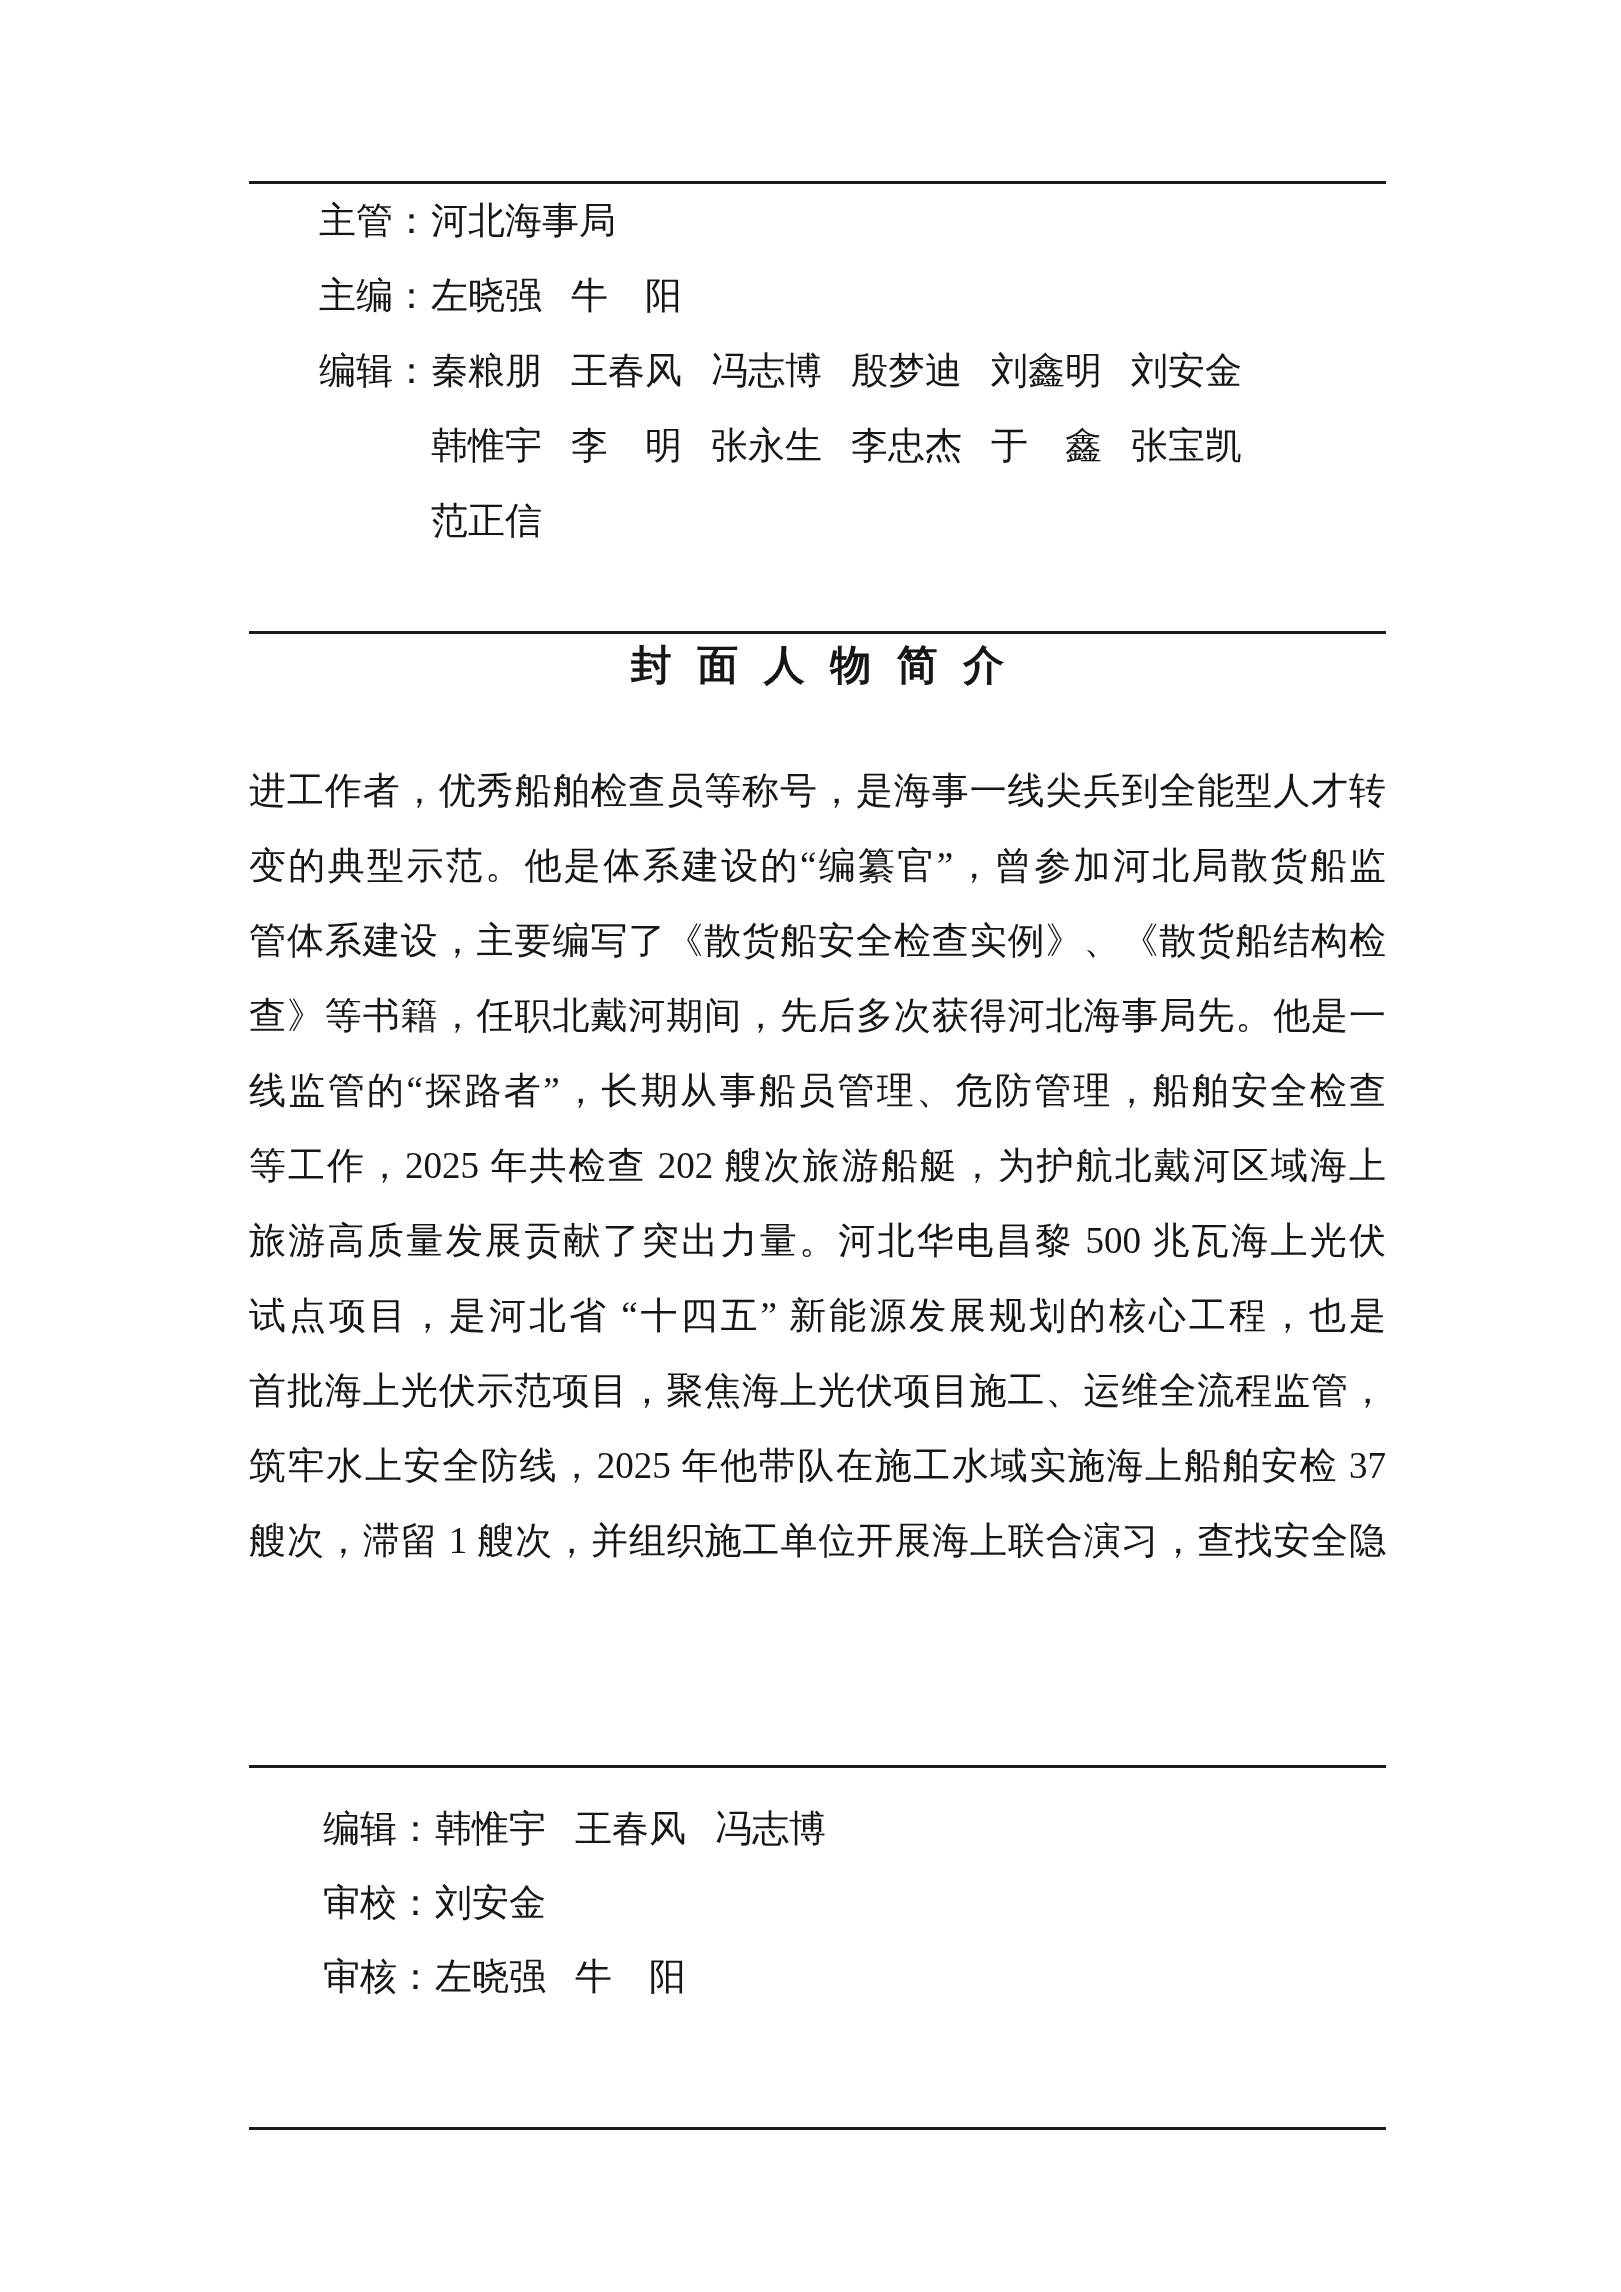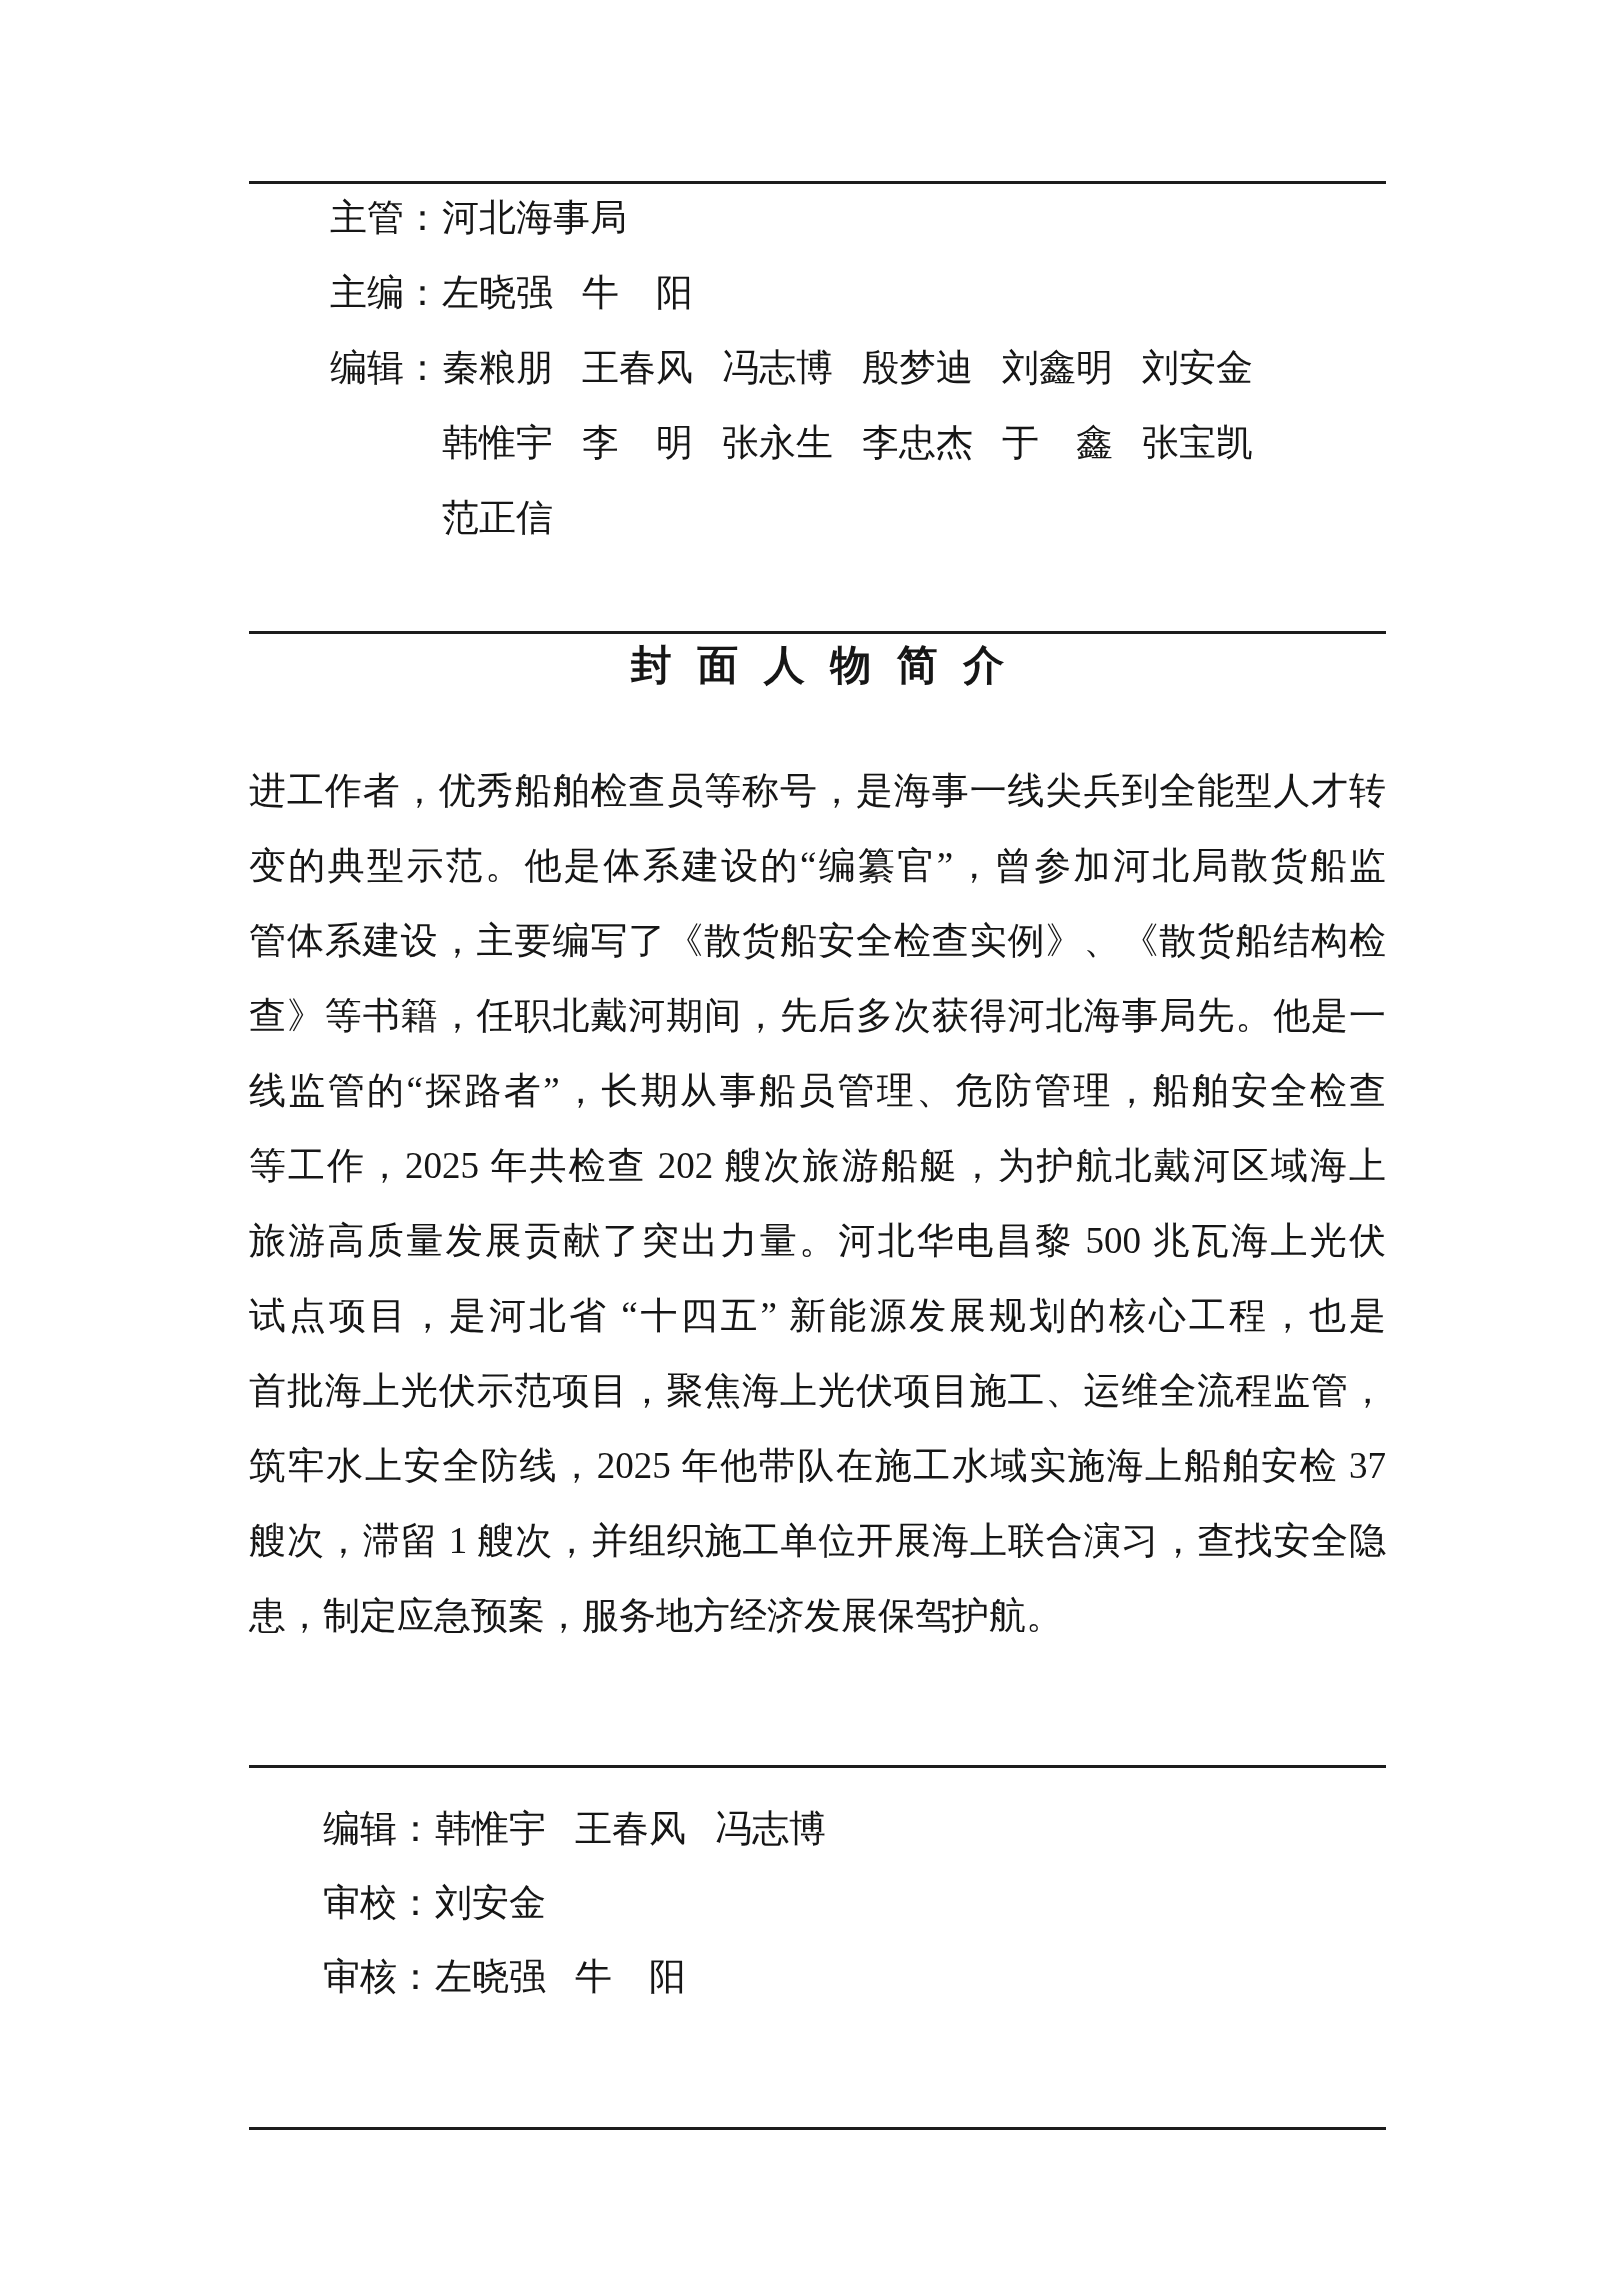--- a/index.html
+++ b/index.html
@@ -22,26 +22,25 @@
     height: 2.9px;
     background: #1c1c1c;
   }
   .rule-1 { top: 181px; }
   .rule-2 { top: 631px; }
   .rule-3 { top: 1765px; }
   .rule-4 { top: 2127px; }
 
   .masthead {
     position: absolute;
-    left: 256px;
+    left: 245px;
     top: 183px;
     width: 1137px;
     font-size: 37px;
     line-height: 75px;
-    font-family: Liberation Mono, monospace;
   }
   .info-row {
     display: flex;
     align-items: baseline;
     padding-left: 74px;
     white-space: pre;
   }
   .info-row .label { flex: 0 0 112px; }
   .names {
     display: flex;
@@ -144,21 +143,20 @@
     <div class="body-line">变的典型示范。他是体系建设的“编纂官”，曾参加河北局散货船监</div>
     <div class="body-line">管体系建设，主要编写了《散货船安全检查实例》、《散货船结构检</div>
     <div class="body-line">查》等书籍，任职北戴河期间，先后多次获得河北海事局先。他是一</div>
     <div class="body-line">线监管的“探路者”，长期从事船员管理、危防管理，船舶安全检查</div>
     <div class="body-line">等工作，2025 年共检查 202 艘次旅游船艇，为护航北戴河区域海上</div>
     <div class="body-line">旅游高质量发展贡献了突出力量。河北华电昌黎 500 兆瓦海上光伏</div>
     <div class="body-line">试点项目，是河北省 “十四五” 新能源发展规划的核心工程，也是</div>
     <div class="body-line">首批海上光伏示范项目，聚焦海上光伏项目施工、运维全流程监管，</div>
     <div class="body-line">筑牢水上安全防线，2025 年他带队在施工水域实施海上船舶安检 37</div>
     <div class="body-line">艘次，滞留 1 艘次，并组织施工单位开展海上联合演习，查找安全隐</div>
-    <div class="body-line last">患，制定应急预案，服务地方经济发展保驾护航。</div>
   </div>
 
   <div class="rule rule-3"></div>
 
   <div class="footer-block">
     <div class="info-row">
       <span class="label">编辑：</span>
       <span class="names">
         <span>韩惟宇</span>
         <span>王春风</span>

